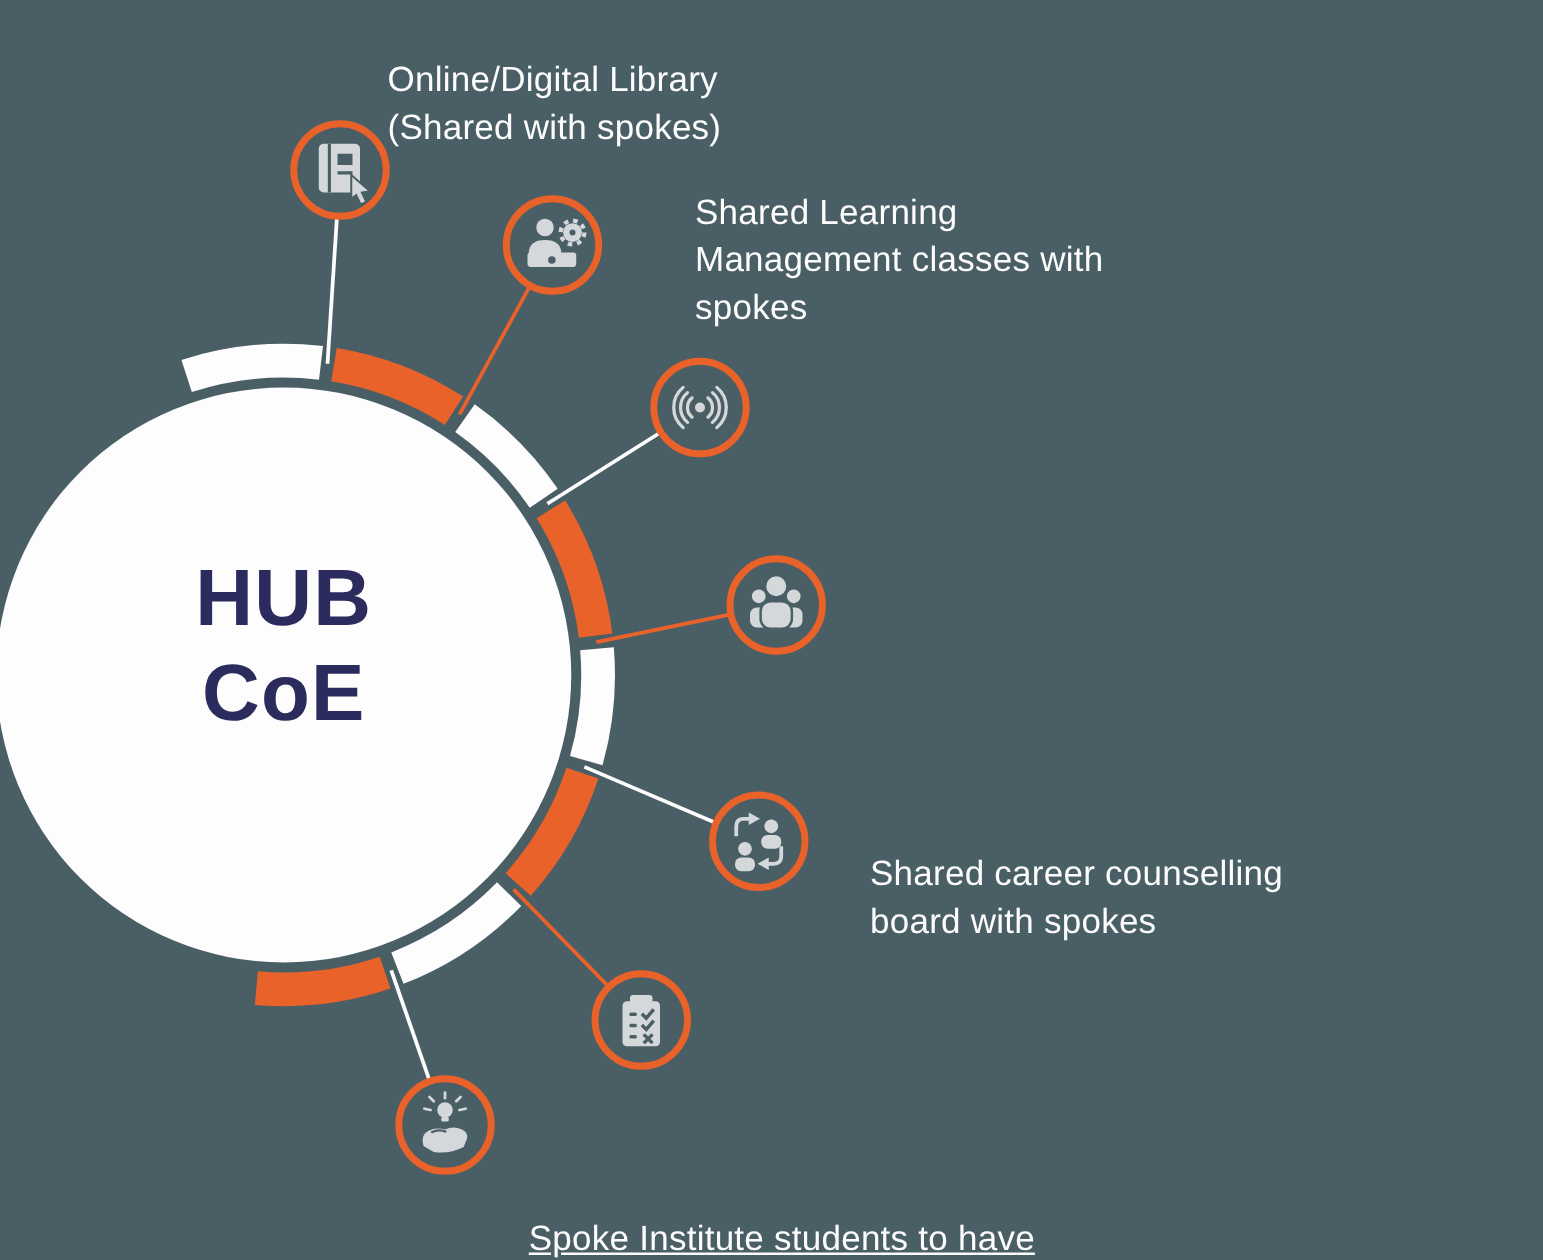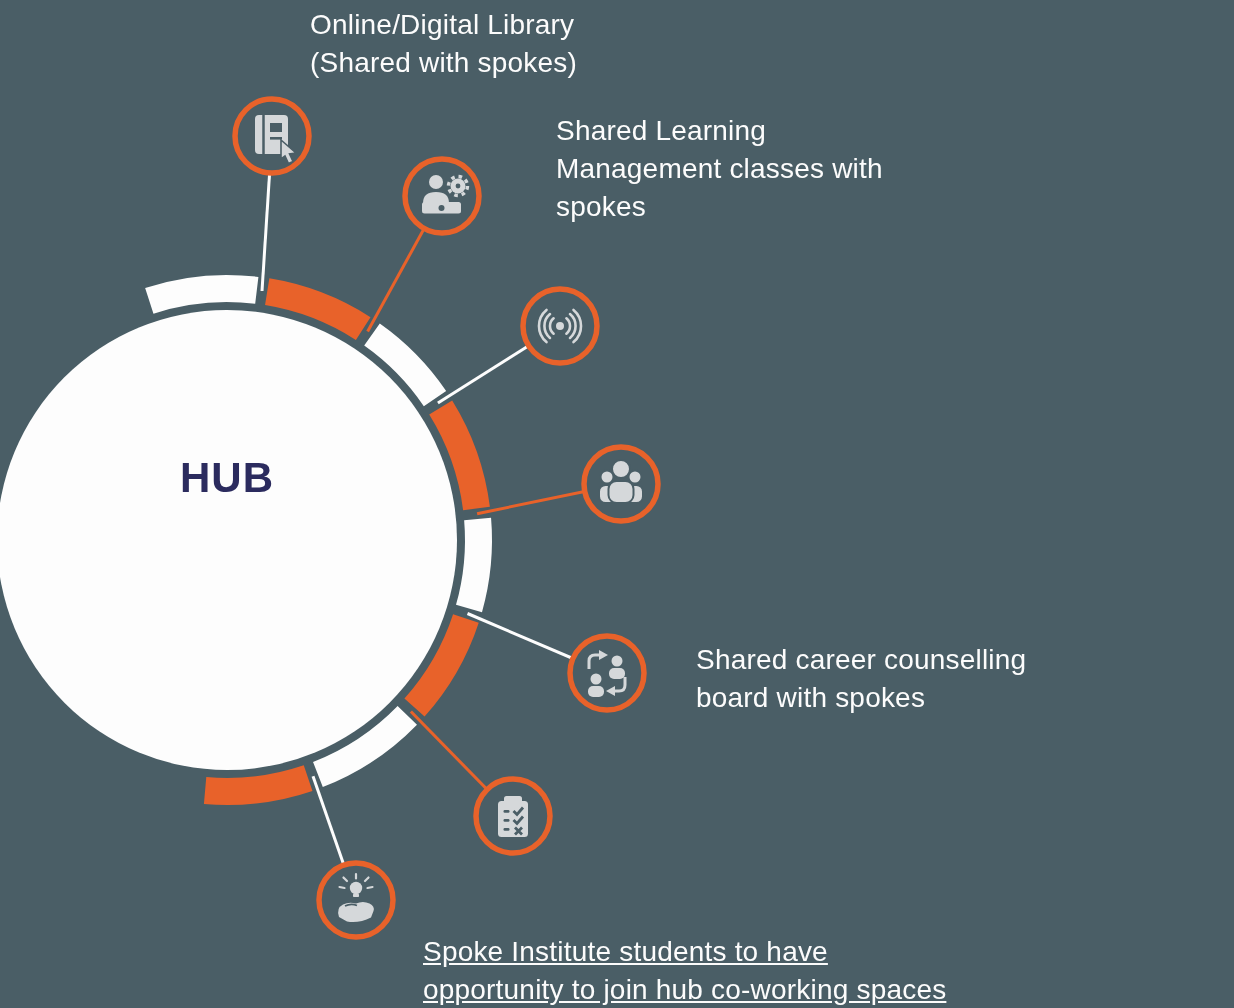--- a/index.html
+++ b/index.html
@@ -12,29 +12,30 @@
   }
   .stage svg{position:absolute;left:0;top:0;}
   .label{
     position:absolute;
     color:#FCFCFC;
     font-size:28px;
     line-height:38px;
     font-weight:500;
     letter-spacing:.2px;
     white-space:pre-line;
+    margin-top:39px;
   }
   .hub-title{
     position:absolute;
     left:77px;top:440px;
     width:300px;
     text-align:center;
     color:#2B2B5E;
     font-weight:700;
-    font-size:42px;
+    font-size:64px;
     line-height:76px;
     letter-spacing:1px;
   }
 </style>
 </head>
 <body>
 
 <div class="stage">
 
   <svg width="1234" height="1008" viewBox="0 0 1234 1008">
@@ -141,20 +142,21 @@
         <line x1="344.5" y1="888" x2="339.5" y2="887"></line>
         <line x1="367.5" y1="888" x2="372.5" y2="887"></line>
       </g>
       <path d="M339 917 Q336 908 343 904.5 Q349 901.5 356 903.5 Q363 900.5 369.5 903.5 Q375 906 373.5 911 L371 917.5 Q359 923.5 347 921.5 Z" fill="#D5D8DA"></path>
       <path d="M345 906 Q351 903 357 905.5" fill="none" stroke="#4A5E66" stroke-width="1.8"></path>
     </g>
   </svg>
 
   <div class="hub-title">
     <div>HUB</div>
+    <div>CoE</div>
   </div>
 
   <div class="label" style="left:310px;top:6px;">Online/Digital Library
 (Shared with spokes)</div>
   <div class="label" style="left:556px;top:112px;">Shared Learning
 Management classes with
 spokes</div>
   <div class="label" style="left:696px;top:641px;">Shared career counselling
 board with spokes</div>
   <div class="label" style="left:423px;top:933px;text-decoration:underline;">Spoke Institute students to have

